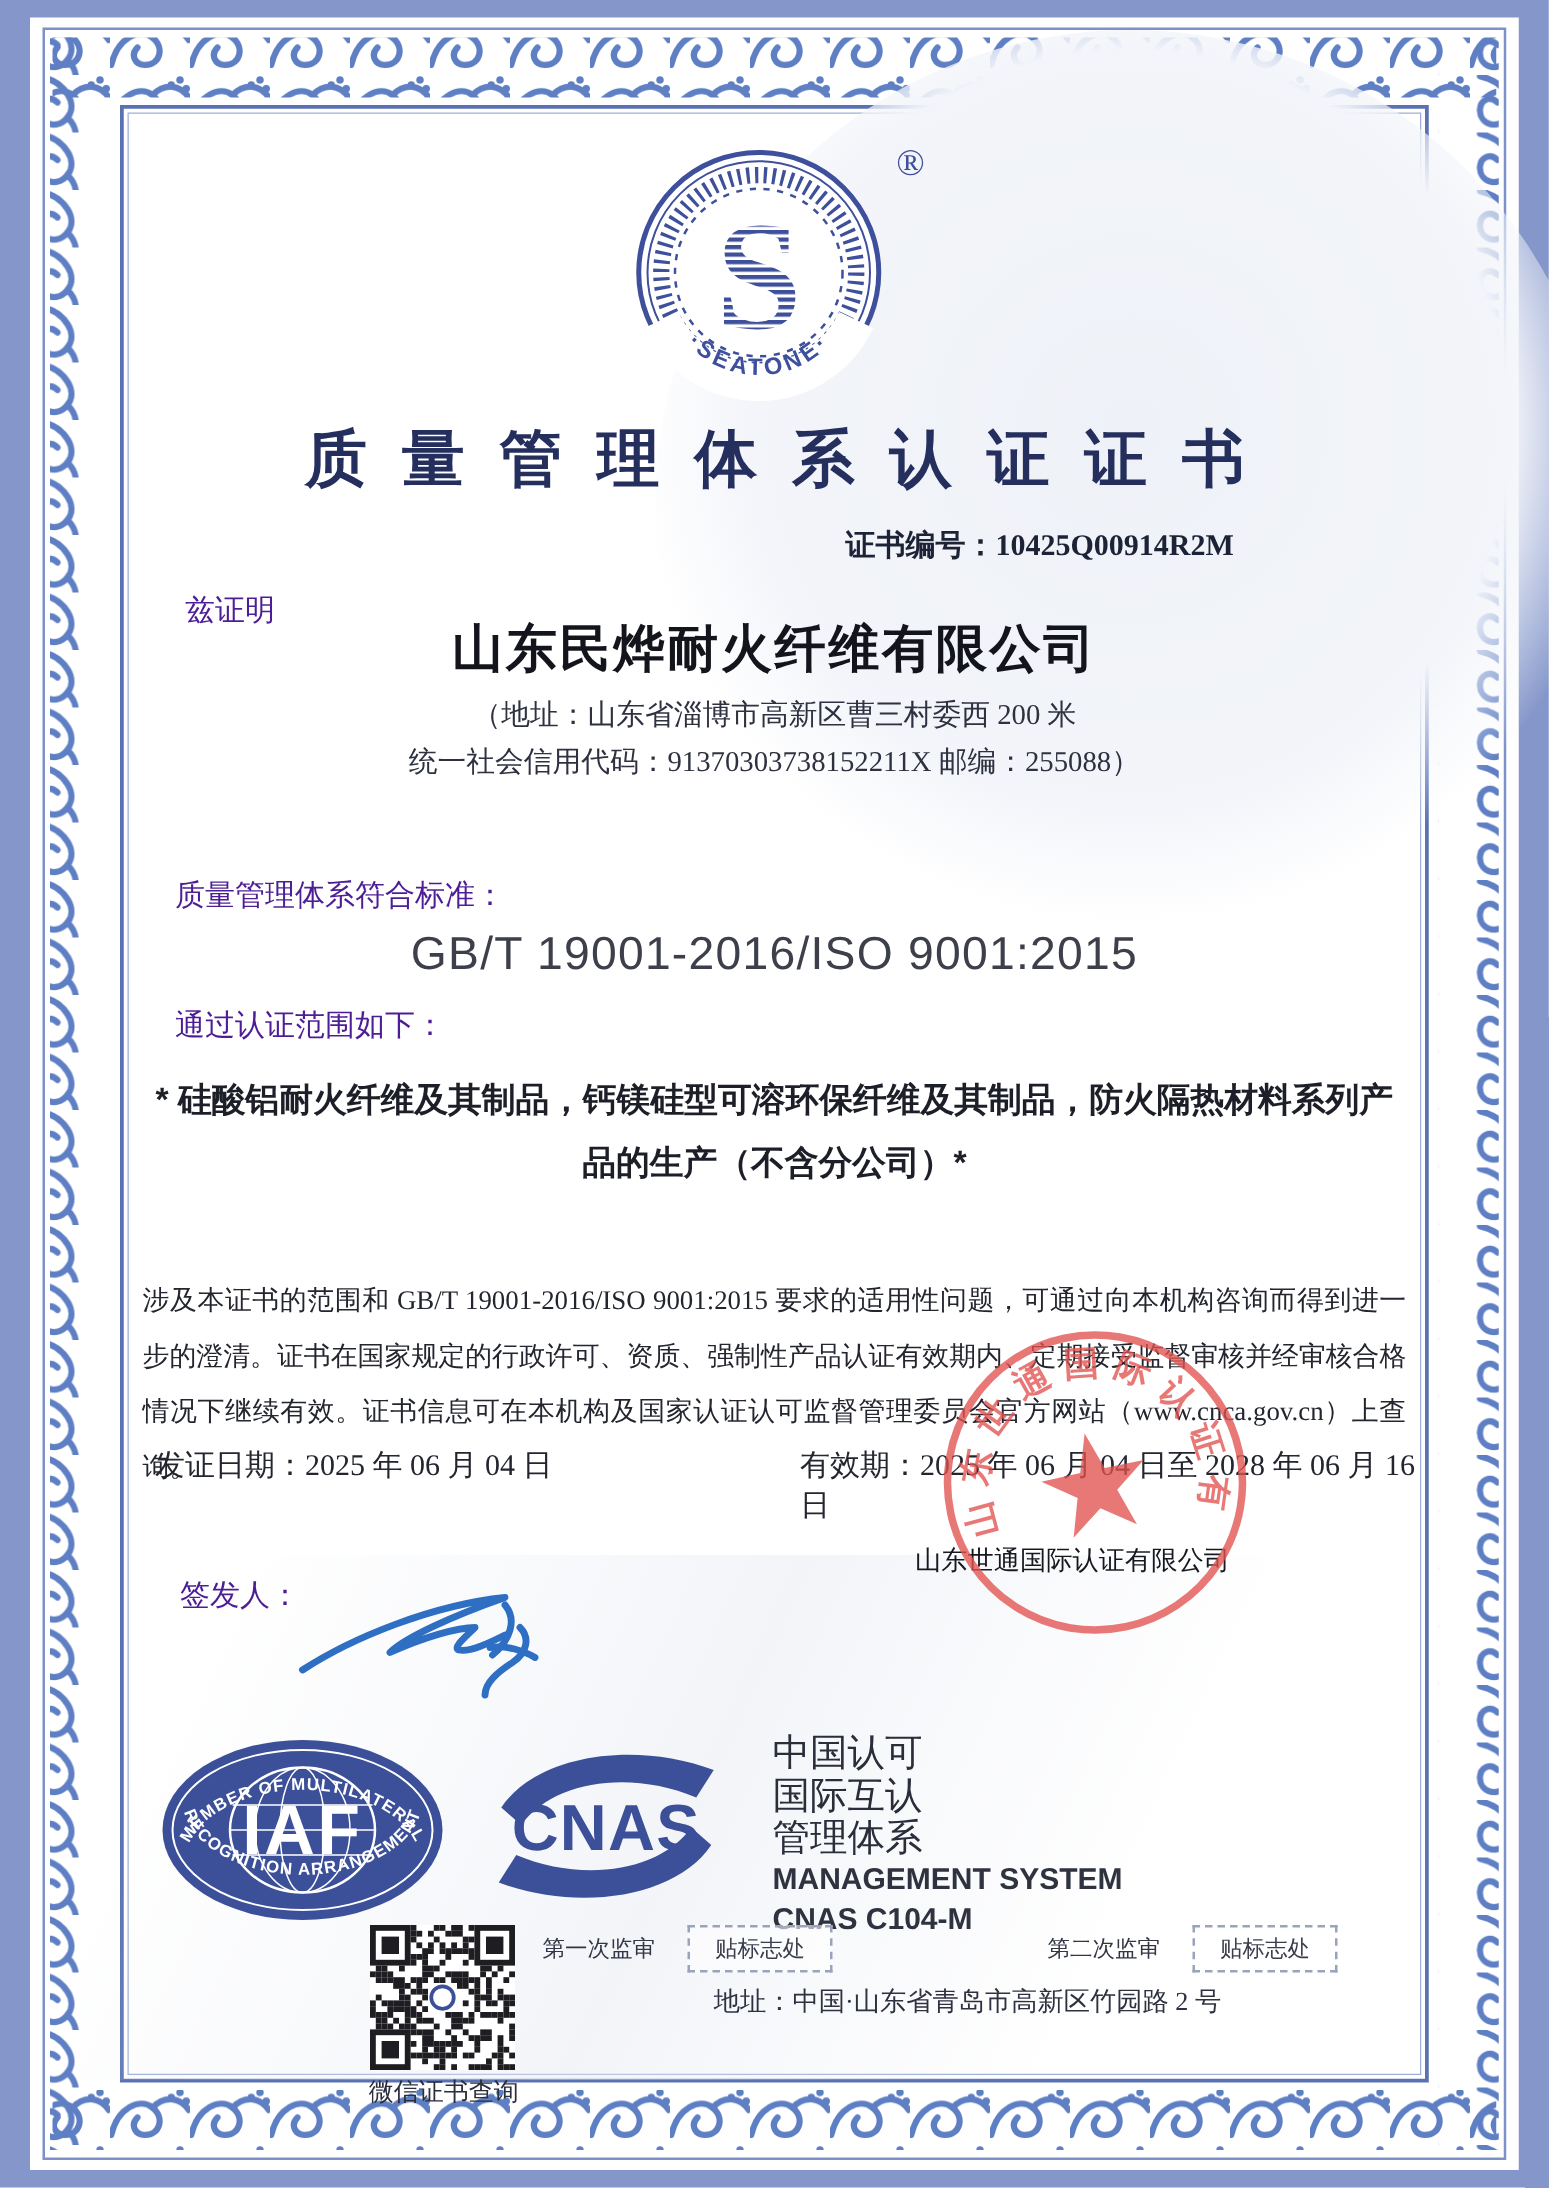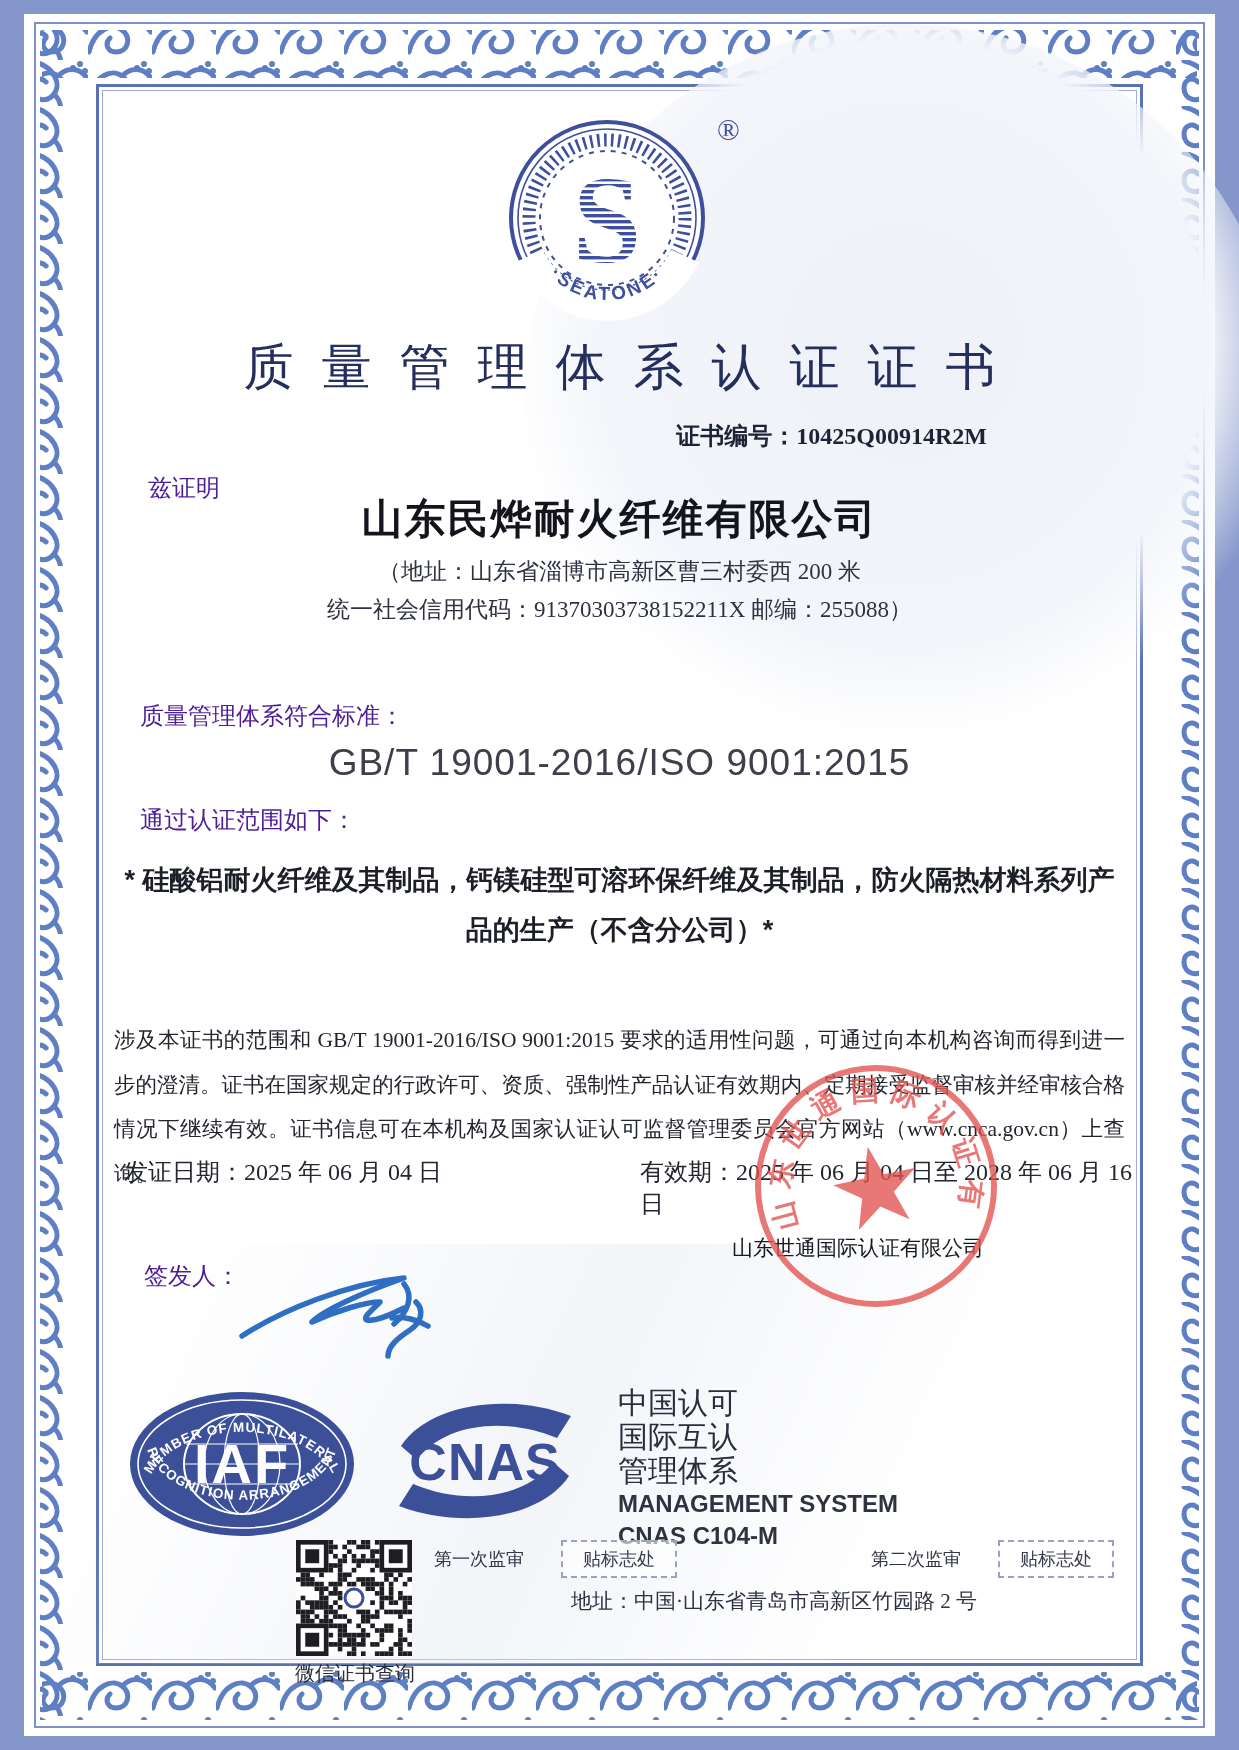--- a/index.html
+++ b/index.html
@@ -14,35 +14,35 @@
   .frame-inner{position:absolute;left:72px;right:72px;top:70px;bottom:70px;border:3px solid #5a72b4;}
   .frame-inner2{position:absolute;left:78px;right:78px;top:76px;bottom:76px;border:1px solid #9dafd8;}
   #border-svg{position:absolute;left:0;top:0;}
   .content{position:absolute;left:104px;right:104px;top:94px;bottom:80px;background:transparent;}
   .wm1{position:absolute;left:420px;top:-70px;width:760px;height:760px;border-radius:50%;
        background:radial-gradient(circle at 50% 42%, #eef1f7 0%, #f3f5fa 52%, rgba(255,255,255,0) 68%);}
   .wm2{position:absolute;left:-40px;top:1150px;width:1100px;height:420px;
        background:linear-gradient(115deg, rgba(228,232,241,0) 10%, rgba(228,232,241,.45) 45%, rgba(228,232,241,0) 75%);}
   .abs{position:absolute;}
   .center{left:0;right:0;text-align:center;}
-  .title{font-size:50px;font-weight:400;color:#252f5e;letter-spacing:.56em;text-indent:.56em;}
+  .title{font-size:50px;font-weight:700;color:#252f5e;letter-spacing:.56em;text-indent:.56em;}
   .certno{font-size:24px;font-weight:700;color:#1d2336;}
   .label{font-size:24px;color:#4c1d95;}
   .company{font-size:41px;font-weight:700;color:#14151c;letter-spacing:2px;}
   .addr{font-size:23px;color:#2e3140;}
   .standard{font-size:37px;color:#3d3f4a;font-family:"Liberation Sans","DejaVu Sans",sans-serif;letter-spacing:1px;}
   .scope{font-size:27px;font-weight:700;color:#1d1f28;line-height:1.85;
          font-family:"Liberation Sans","DejaVu Sans",sans-serif;}
   .fineprint{font-size:21.5px;color:#24262f;line-height:2.08;text-align:justify;}
   .dateline{font-size:24px;color:#23252f;font-family:Liberation Serif, serif;}
   .issuer{font-size:21px;color:#17181f;}
   .cnas-cn{font-size:30px;color:#2a2d3a;line-height:34px;font-family:"Liberation Sans","DejaVu Sans",sans-serif;}
   .cnas-en{font-size:24px;font-weight:700;color:#2f3340;line-height:32px;font-family:"Liberation Sans","DejaVu Sans",sans-serif;}
   .qr-caption{font-size:20px;color:#2a2d3a;}
-  .foot-row{display:flex;align-items:center;justify-content:space-between;gap:26px;font-size:18px;color:#333644;}
+  .foot-row{display:flex;align-items:center;justify-content:flex-start;gap:26px;font-size:18px;color:#333644;}
   .sticker-box{border:2px dashed #9aa3bd;padding:5px 20px;color:#3a3d4c;background:rgba(255,255,255,.6);}
   .foot-line{font-size:21px;color:#2e3140;text-align:center;}
   .spacer{width:120px;}
 </style>
 </head>
 <body>
 
 <div class="sheet">
   <div class="frame-thin"></div>
 

